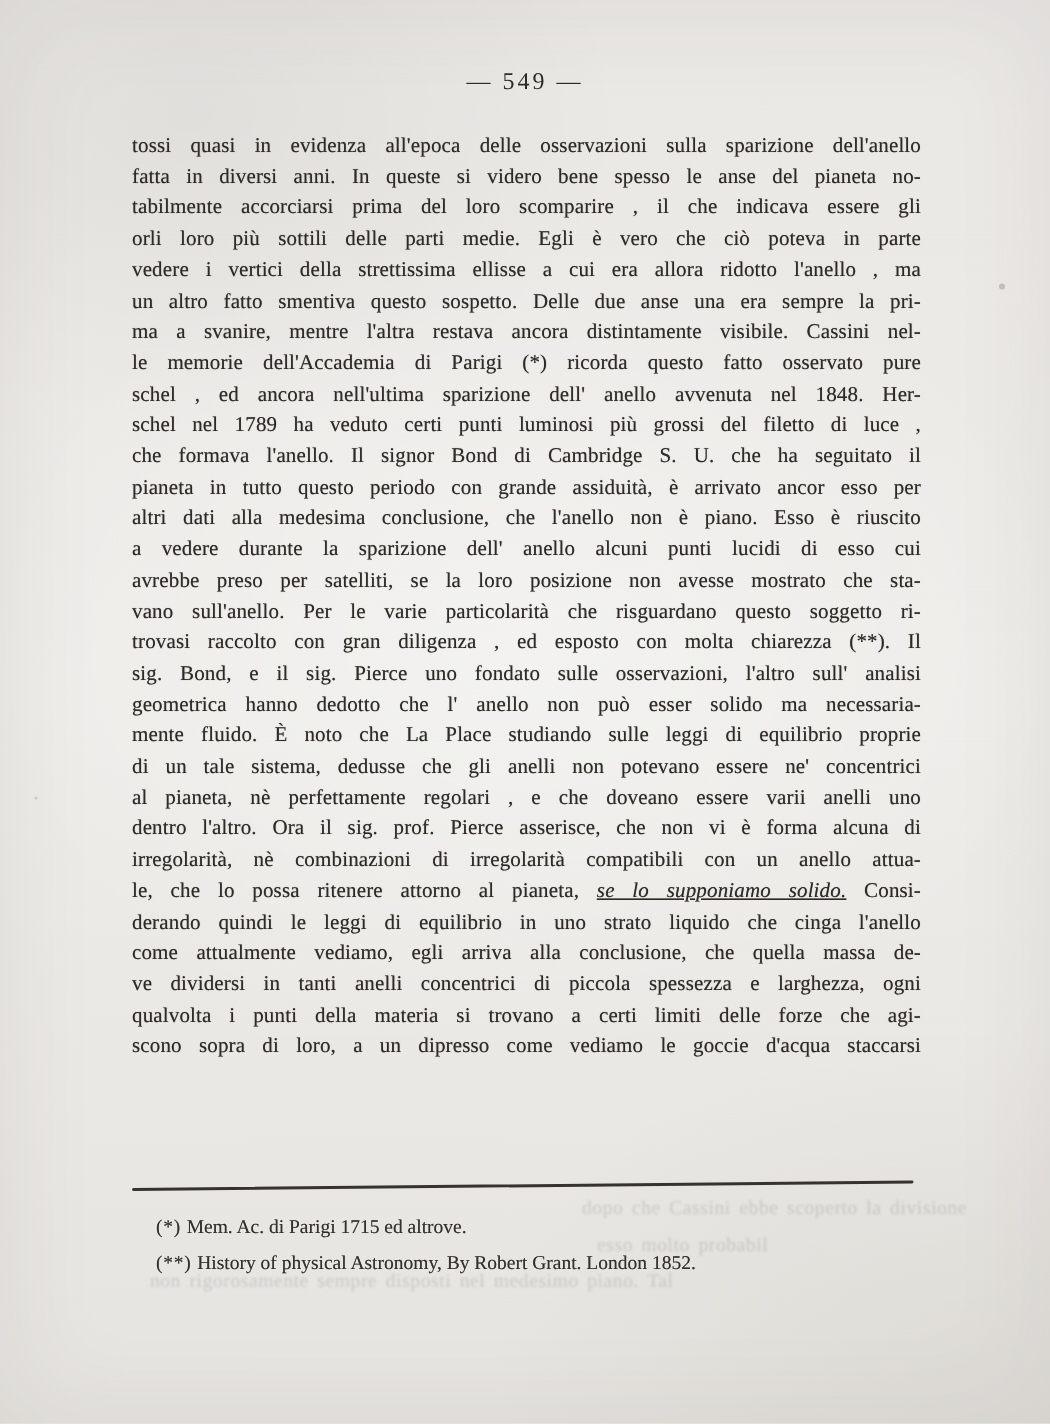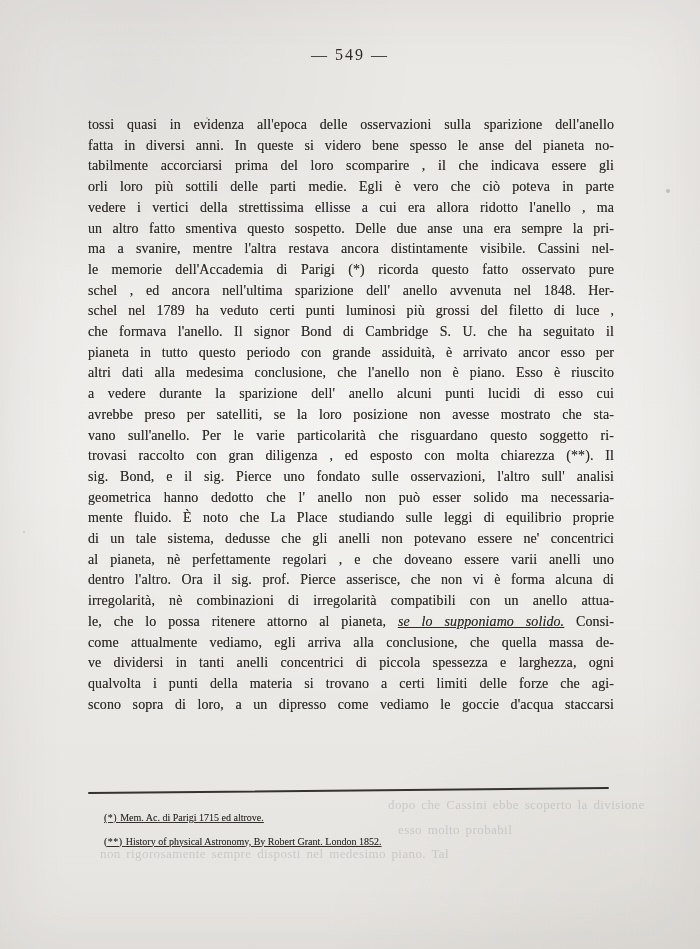--- a/index.html
+++ b/index.html
@@ -18,41 +18,40 @@
       radial-gradient(ellipse 460px 320px at 92% 96%, rgba(90,80,60,0.06), transparent 70%),
       linear-gradient(180deg,#eae8e5 0%,#edecE9 50%,#e6e4e0 100%);
     box-shadow: inset 0 0 70px rgba(60,55,45,0.08);
   }
   .page-number{
     position:absolute;top:46px;left:0;width:100%;
     text-align:center;font-size:16px;letter-spacing:2px;
     color:#2e2b27;
   }
   .text-block{
-    position:absolute;top:88px;left:88px;width:526px;margin-top:27px;
+    position:absolute;top:88px;left:88px;width:526px;
   }
   .line{
     font-size:14px;line-height:20.7px;
     text-align:justify;text-align-last:justify;
     word-spacing:0.06em;letter-spacing:0.1px;
     text-shadow:0 0 0.5px rgba(42,38,34,0.55);
     white-space:normal;
   }
   .line .it{font-style:italic;text-decoration:underline;}
   .footnote-rule{
     position:absolute;left:88px;top:792px;width:521px;height:1.8px;
     background:#353230;transform:rotate(-0.55deg);transform-origin:left center;
     border-radius:1px;
   }
   .footnotes{position:absolute;left:104px;top:806px;width:480px;}
   .footnote{
-    font-size:10px;line-height:23.5px;color:#33302c;
+    font-size:13px;line-height:23.5px;color:#33302c;
     text-shadow:0 0 0.4px rgba(42,38,34,0.5);
     white-space:nowrap;
-    text-decoration:underline;
   }
   .footnote .fmark{letter-spacing:0.5px;}
   .bleed{
     position:absolute;
     font-size:13px;color:rgba(100,102,110,0.22);
     filter:blur(0.7px);
     white-space:nowrap;
     letter-spacing:0.4px;word-spacing:2px;
   }
   .speck{position:absolute;border-radius:50%;background:rgba(80,75,68,0.35);}
@@ -86,20 +85,21 @@
       <div class="line"><span>vano sull'anello. Per le varie particolarità che risguardano questo soggetto ri-</span></div>
       <div class="line"><span>trovasi raccolto con gran diligenza , ed esposto con molta chiarezza (**). Il</span></div>
       <div class="line"><span>sig. Bond, e il sig. Pierce uno fondato sulle osservazioni, l'altro sull' analisi</span></div>
       <div class="line"><span>geometrica hanno dedotto che l' anello non può esser solido ma necessaria-</span></div>
       <div class="line"><span>mente fluido. È noto che La Place studiando sulle leggi di equilibrio proprie</span></div>
       <div class="line"><span>di un tale sistema, dedusse che gli anelli non potevano essere ne' concentrici</span></div>
       <div class="line"><span>al pianeta, nè perfettamente regolari , e che doveano essere varii anelli uno</span></div>
       <div class="line"><span>dentro l'altro. Ora il sig. prof. Pierce asserisce, che non vi è forma alcuna di</span></div>
       <div class="line"><span>irregolarità, nè combinazioni di irregolarità compatibili con un anello attua-</span></div>
       <div class="line"><span>le, che lo possa ritenere attorno al pianeta, </span><span class="it">se lo supponiamo solido.</span><span> Consi-</span></div>
+      <div class="line"><span>derando quindi le leggi di equilibrio in uno strato liquido che cinga l'anello</span></div>
       <div class="line"><span>come attualmente vediamo, egli arriva alla conclusione, che quella massa de-</span></div>
       <div class="line"><span>ve dividersi in tanti anelli concentrici di piccola spessezza e larghezza, ogni</span></div>
       <div class="line"><span>qualvolta i punti della materia si trovano a certi limiti delle forze che agi-</span></div>
       <div class="line"><span>scono sopra di loro, a un dipresso come vediamo le goccie d'acqua staccarsi</span></div>
     </div>
 
   <div class="footnote-rule"></div>
 
   <div class="footnotes">
       <div class="footnote"><span class="fmark">(*) </span><span>Mem. Ac. di Parigi 1715 ed altrove.</span></div>

